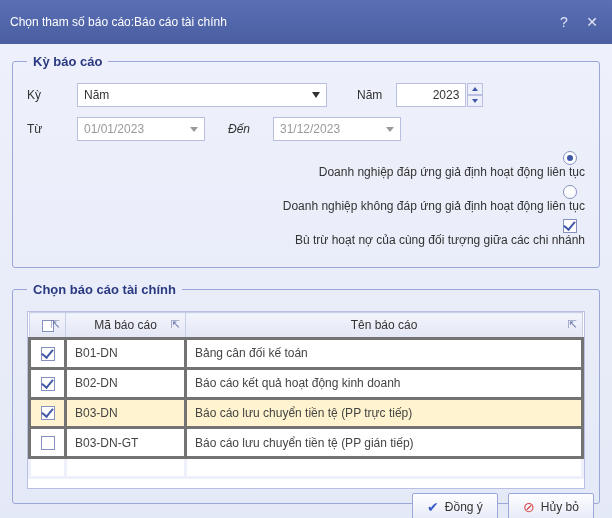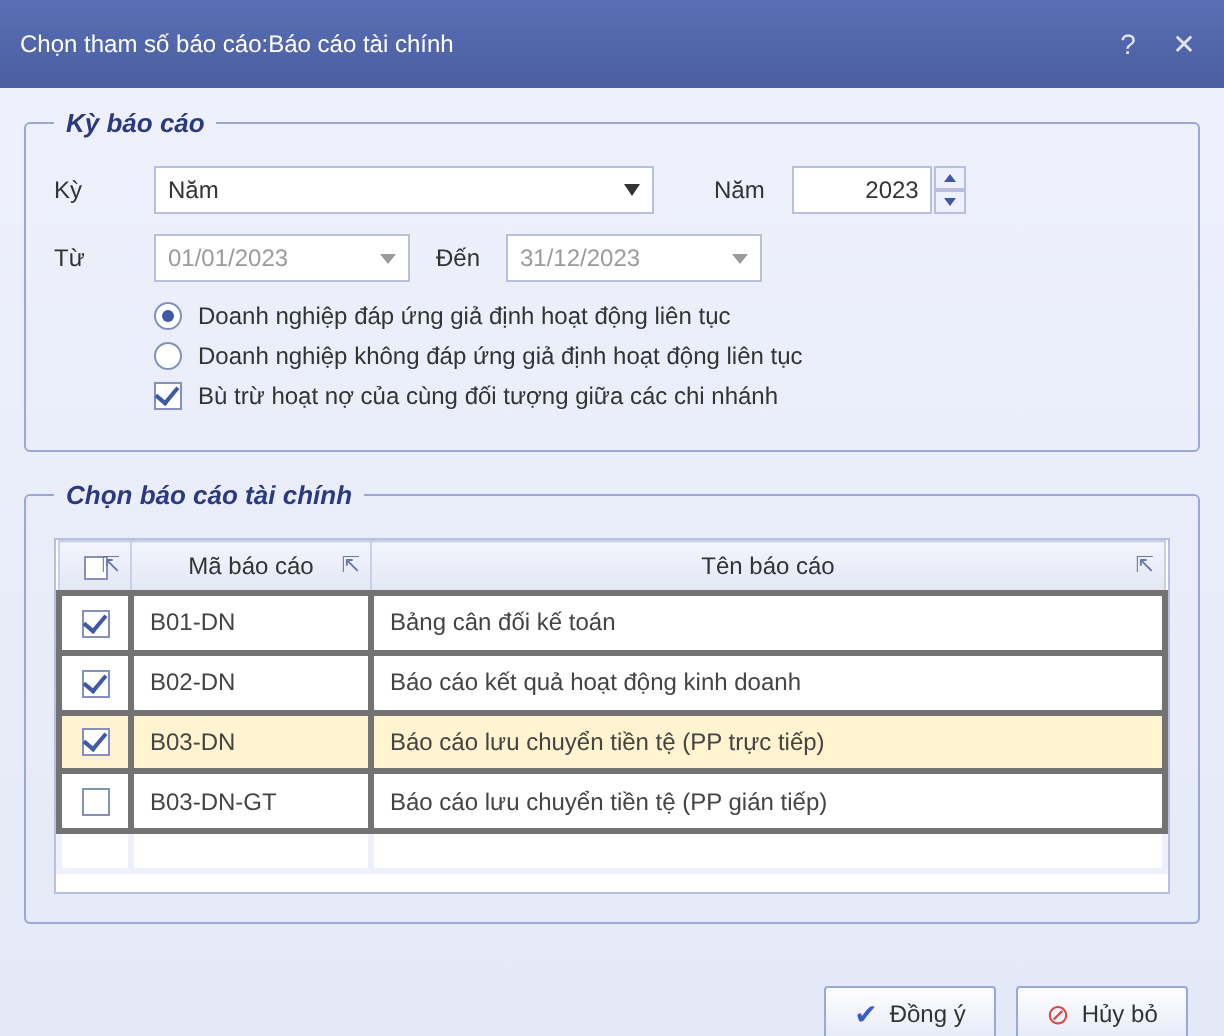--- a/index.html
+++ b/index.html
@@ -25,26 +25,25 @@
     border-radius: 3px;
     margin: 0 0 14px 0;
     padding: 14px 14px 14px 14px;
     background: transparent;
   }
   legend {
     padding: 0 6px;
     color: #2b3a80;
     font-weight: bold;
     font-size: 13px;
-    font-style: italic;
   }
 
   .row { display: flex; align-items: center; margin-bottom: 10px; }
   .lbl { width: 50px; color: #333; }
-  .lbl2 { width: 48px; text-align: center; color: #333; }
+  .lbl2 { width: 68px; text-align: center; color: #333; font-style: italic; }
 
   .combo, .datebox, .yearbox {
     background: #fff;
     border: 1px solid #b8bfe0;
     height: 24px;
     display: flex;
     align-items: center;
     padding: 0 6px;
     color: #333;
   }
@@ -56,21 +55,21 @@
   .datebox.disabled { color: #9a9a9a; background: #fff; }
 
   .yearlbl { margin-left: 30px; margin-right: 14px; color: #333; }
   .yearwrap { display: flex; align-items: center; border-radius: 10px; }
   .yearbox { width: 70px; justify-content: flex-end; padding-right: 6px; }
   .spinner { display: flex; flex-direction: column; margin-left: 1px; }
   .spinbtn { width: 16px; height: 12px; background: #eef1fb; border: 1px solid #b8bfe0; display:flex;align-items:center;justify-content:center; }
   .spinbtn .up { border-left:3px solid transparent;border-right:3px solid transparent;border-bottom:4px solid #4058a8; }
   .spinbtn .dn { border-left:3px solid transparent;border-right:3px solid transparent;border-top:4px solid #4058a8; }
 
-  .radio-row, .check-row { display:flex; align-items:flex-end; margin: 6px 0 6px 50px; color:#333; }
+  .radio-row, .check-row { display:flex; align-items:flex-end; margin: 6px 0 6px 50px; color:#333;flex-direction:column; }
   .radio { width:14px; height:14px; border:1px solid #8490c0; border-radius:50%; margin-right:8px; background:#fff; position:relative; }
   .radio.sel::after { content:""; position:absolute; left:3px; top:3px; width:6px; height:6px; border-radius:50%; background:#4058a8; }
 
   .check { width:14px; height:14px; border:1px solid #8490c0; margin-right:8px; background:#fff; position:relative; }
   .check.sel::after {
     content:""; position:absolute; left:2px; top:-1px; width:5px; height:9px;
     border-right:2px solid #4058a8; border-bottom:2px solid #4058a8; transform:rotate(40deg);
   }
 
   

